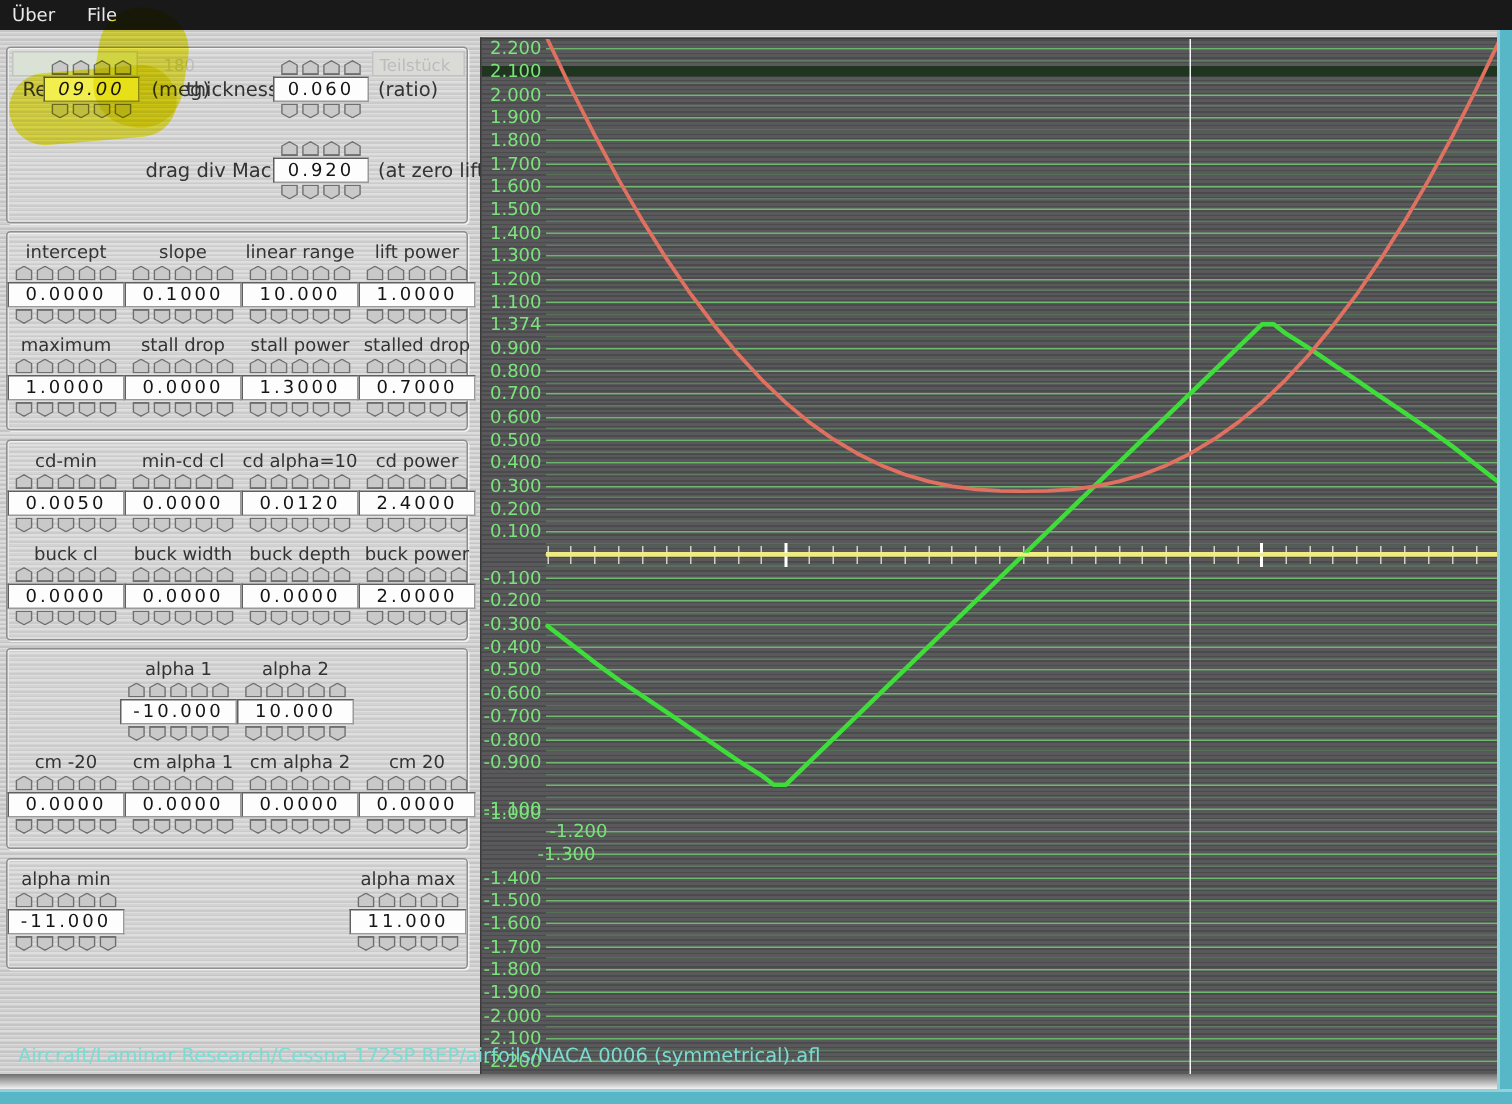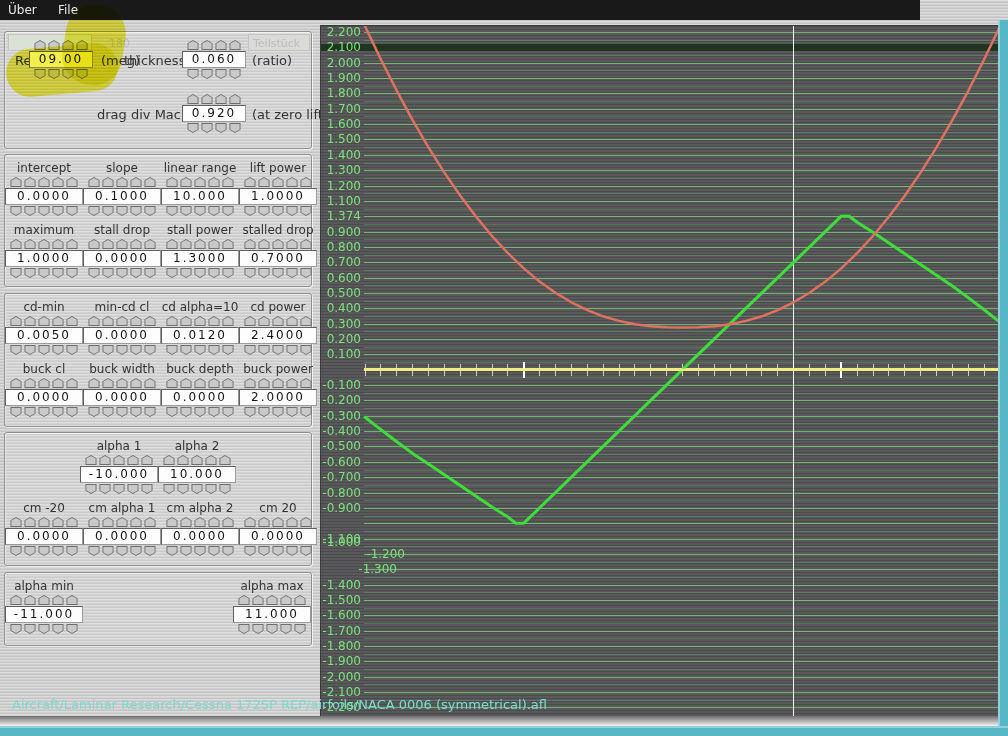--- a/index.html
+++ b/index.html
@@ -3,21 +3,21 @@
 <meta charset="utf-8">
 <style>
   html,body{margin:0;padding:0;}
   body{width:1008px;height:736px;overflow:hidden;position:relative;
        font-family:"DejaVu Sans","Liberation Sans",sans-serif;
        background:#cfcfcf;
        background-image:repeating-linear-gradient(0deg, rgba(255,255,255,.28) 0 1px, rgba(0,0,0,.05) 1px 2px, transparent 2px 3px);}
   #app{position:absolute;inset:0;}
 
   
-  #menubar{position:absolute;left:0;top:0;width:920px;height:20px;background:#191919;z-index:6;}
+  #menubar{position:absolute;left:0;top:0;width:1008px;height:20px;background:#191919;z-index:6;}
   .menu-item{position:absolute;top:3px;color:#e9e9e9;font-size:12px;cursor:default;}
 
   
   .panel{position:absolute;left:4px;width:306px;background:#d3d3d3;
          background-image:repeating-linear-gradient(0deg, rgba(255,255,255,.25) 0 1px, rgba(0,0,0,.04) 1px 2px, transparent 2px 3px);
          border:1px solid #8f8f8f;border-radius:3px;
          box-shadow:inset 0 1px 0 #f2f2f2, inset 1px 0 0 #e8e8e8, 1px 1px 0 rgba(255,255,255,.7);}
   .cell-label{font-size:12px;color:#333;margin-bottom:1px;white-space:nowrap;}
   .spin-cell{display:flex;flex-direction:column;align-items:center;}
   .arrows{display:flex;gap:2px;margin:1px 0;}
@@ -92,21 +92,21 @@
     <span class="menu-item" style="left:8px">Über</span>
     <span class="menu-item" style="left:58px">File</span>
   </div>
 
   <div class="panel" id="panel-top">
     <div class="ghost-box" style="left:3px;top:2px;width:84px;background:#d9e2d4;"></div>
     <div class="ghost-text" style="left:104px;top:5px;">180</div>
     <div class="ghost-box" style="left:243px;top:2px;width:62px;">Teilstück</div>
 
     <span class="abs inline-label" style="left:10px;top:21px;">Re</span>
-    <span class="abs" style="left:24px;top:7px;">
+    <span class="abs" style="left:24px;top:7px;font-style:italic;">
         <div class="spin-cell">
           <div class="arrows">
             <div class="arr up">
               <div class="arr-in up"></div>
             </div>
             <div class="arr up">
               <div class="arr-in up"></div>
             </div>
             <div class="arr up">
               <div class="arr-in up"></div>

